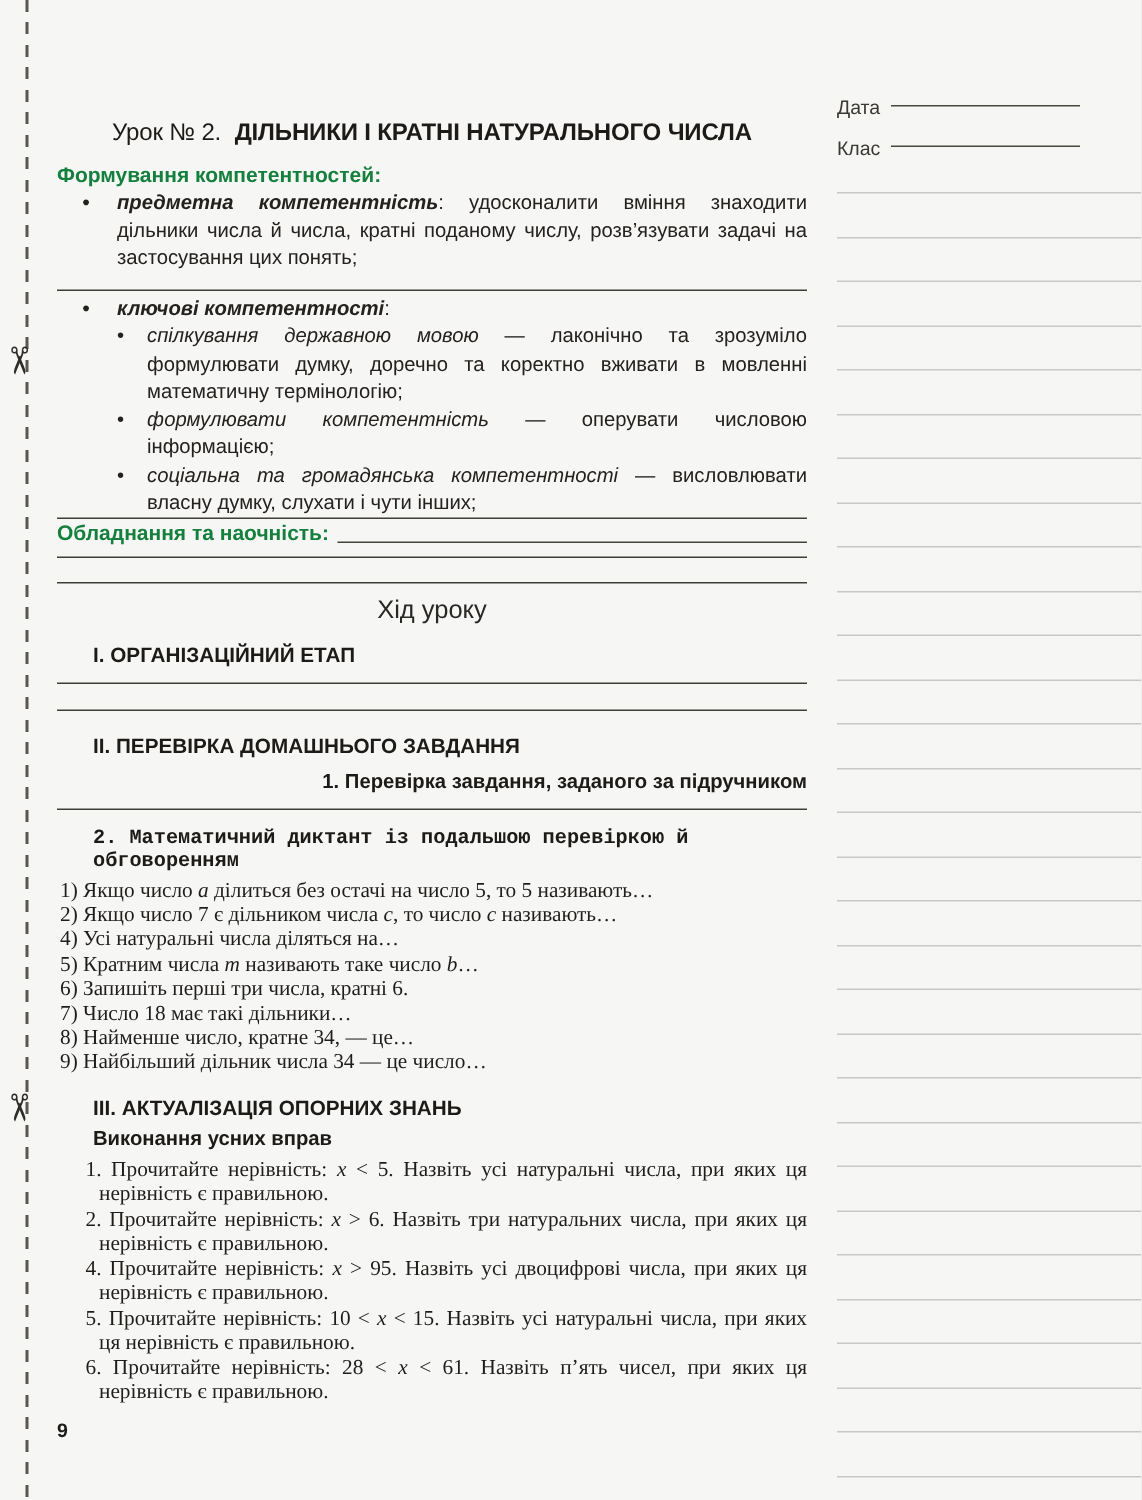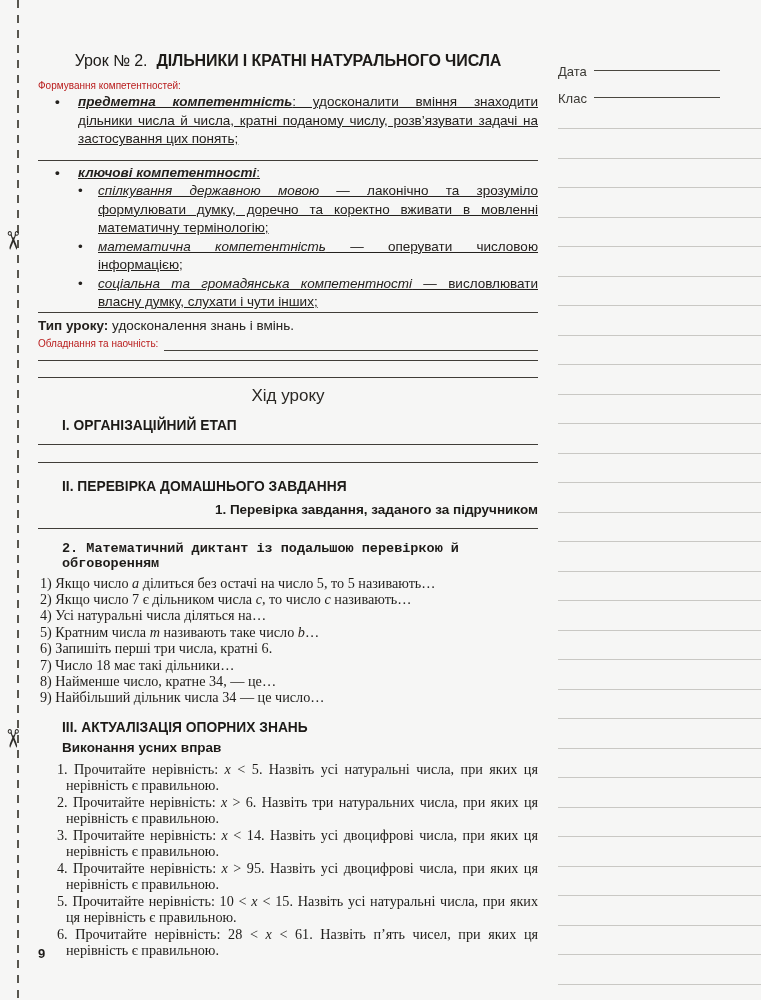--- a/index.html
+++ b/index.html
@@ -18,35 +18,35 @@
     position:absolute; left:2px; font-size:25px; color:#2f2d29;
     transform:rotate(90deg); line-height:1;
     font-family:"DejaVu Sans", sans-serif;
   }
   .scissors.s1 { top:228px; }
   .scissors.s2 { top:726px; }
 
   
   .main { position:absolute; left:38px; top:0; width:500px; }
 
-  .title { margin-top:52px; text-align:center; font-size:16px; letter-spacing:-0.1px; color:#1d1b18; }
+  .title { margin-top:80px; text-align:center; font-size:16px; letter-spacing:-0.1px; color:#1d1b18; }
   .title .prefix { font-weight:400; margin-right:9px; }
   .title .big { font-weight:700; }
 
-  .h-bold { font-weight:400; font-size:10px; color:#b91c1c; }
+  .h-bold { font-weight:700; font-size:14px; color:#15803d; }
   .form-heading { margin-top:10px; }
 
   .bullets { font-size:13.5px; line-height:18.5px; }
   .b-row { display:flex; }
   .b-row .marker { flex:none; font-weight:700; }
   .b1 { margin-left:17px; }
   .b1 .marker { width:23px; }
   .b2 { margin-left:40px; }
   .b2 .marker { width:20px; font-weight:400; }
-  .b-row .txt { flex:1; text-align:justify;text-decoration:underline; }
+  .b-row .txt { flex:1; text-align:justify; }
 
   .wline { height:0; border-bottom:1.4px solid #403d38; }
   .hr1 { margin-top:11px; }
   .hr2 { margin-top:0px; }
 
   .plainrow { font-size:13.5px; line-height:18px; }
   .tip-row { margin-top:4px; }
   .fillrow { display:flex; align-items:flex-end; }
   .fillrow .fill { flex:1; border-bottom:1.3px solid #45423c; margin-left:6px; margin-bottom:2px; }
 
@@ -110,31 +110,30 @@
       <div class="b-row b1" style="margin-top:3px;">
         <span class="marker">•</span>
         <span class="txt"><span style="font-style: italic; font-weight: 700; margin-top: 28px;">ключові компетентності</span><span>:</span></span>
       </div>
       <div class="b-row b2">
         <span class="marker">•</span>
         <span class="txt"><span style="font-style: italic;">спілкування державною мовою</span><span> — лаконічно та зрозуміло формулювати думку, доречно та коректно вживати в мовленні математичну термінологію;</span></span>
       </div>
       <div class="b-row b2">
         <span class="marker">•</span>
-        <span class="txt"><span style="font-style: italic;">математична компетентність</span><span> — оперувати числовою інформацією;</span></span>
+        <span class="txt"><span style="font-style: italic;">формулювати компетентність</span><span> — оперувати числовою інформацією;</span></span>
       </div>
       <div class="b-row b2">
         <span class="marker">•</span>
         <span class="txt"><span style="font-style: italic;">соціальна та громадянська компетентності</span><span> — висловлювати власну думку, слухати і чути інших;</span></span>
       </div>
     </div>
 
     <div class="wline hr2"></div>
 
-    <div class="plainrow tip-row"><span style="font-weight: 700;">Тип уроку:</span><span> удосконалення знань і вмінь.</span></div>
 
     <div class="plainrow fillrow">
       <span class="h-bold">Обладнання та наочність:</span>
       <span class="fill"></span>
     </div>
 
     <div class="wline" style="margin-top:7px;"></div>
     <div class="wline lg"></div>
 
     <div class="flow-title">Хід уроку</div>
@@ -165,21 +164,20 @@
       <li><span>8) Найменше число, кратне 34, — це…</span></li>
       <li><span>9) Найбільший дільник числа 34 — це число…</span></li>
     </ol>
 
     <div class="stage stage3" style="margin-left:24px;">ІІІ. АКТУАЛІЗАЦІЯ ОПОРНИХ ЗНАНЬ</div>
     <div class="substage oral">Виконання усних вправ</div>
 
     <ol class="serif-list exercises">
       <li><span>1. Прочитайте нерівність: </span><span style="font-style: italic;">x</span><span> &lt; 5. Назвіть усі натуральні числа, при яких ця нерівність є правильною.</span></li>
       <li><span>2. Прочитайте нерівність: </span><span style="font-style: italic;">x</span><span> &gt; 6. Назвіть три натуральних числа, при яких ця нерівність є правильною.</span></li>
-      <li><span>3. Прочитайте нерівність: </span><span style="font-style: italic;">x</span><span> &lt; 14. Назвіть усі двоцифрові числа, при яких ця нерівність є правильною.</span></li>
       <li><span>4. Прочитайте нерівність: </span><span style="font-style: italic;">x</span><span> &gt; 95. Назвіть усі двоцифрові числа, при яких ця нерівність є правильною.</span></li>
       <li><span>5. Прочитайте нерівність: 10 &lt; </span><span style="font-style: italic;">x</span><span> &lt; 15. Назвіть усі натуральні числа, при яких ця нерівність є правильною.</span></li>
       <li><span>6. Прочитайте нерівність: 28 &lt; </span><span style="font-style: italic;">x</span><span> &lt; 61. Назвіть п’ять чисел, при яких ця нерівність є правильною.</span></li>
     </ol>
 
   </div>
 
   <div class="rightcol">
     <div class="field-row date-row">
       <span>Дата</span>

